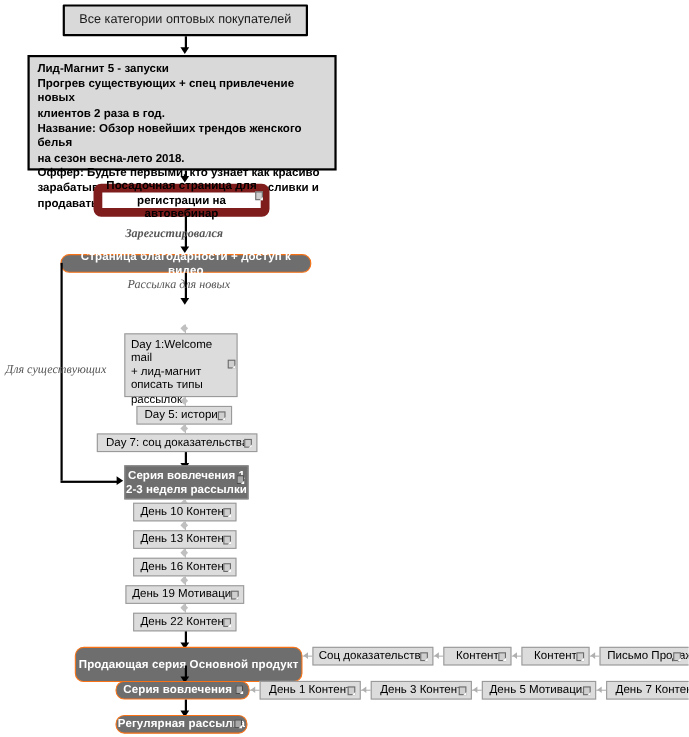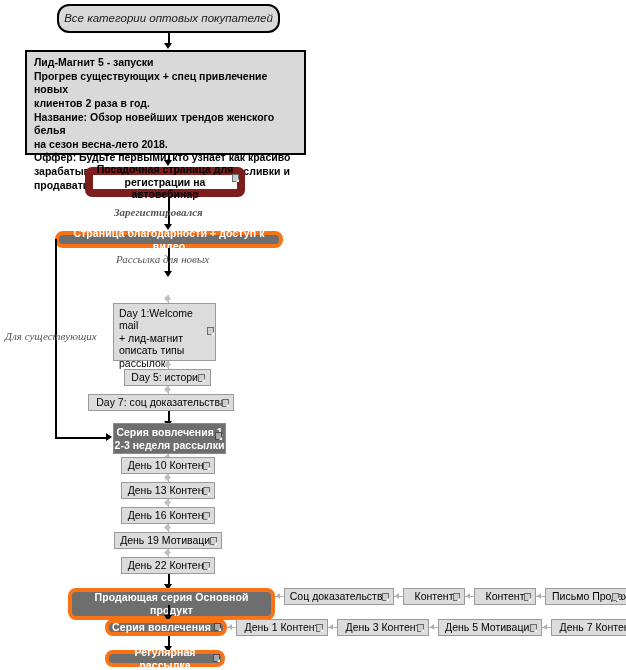--- a/index.html
+++ b/index.html
@@ -28,24 +28,23 @@
     justify-content: center;
     text-align: center;
     line-height: 1.18;
     white-space: pre-line;
   }
 
   
   .n-top {
     background: #d9d9d9;
     border: 2px solid #000000;
-    border-radius: 12px;
+    border-radius: 1px;
     color: #1a1a1a;
     font-size: 11.5px;
-    font-style: italic;
   }
 
   
   .n-block {
     background: #d9d9d9;
     border: 2px solid #000000;
     color: #000000;
     font-size: 10.5px;
     font-weight: bold;
     text-align: left;
@@ -62,21 +61,21 @@
     border-radius: 7px;
     color: #000000;
     font-size: 10.5px;
     font-weight: bold;
     line-height: 1.22;
   }
 
   
   .n-dark-round {
     background: #6e6e6e;
-    border: 4px solid #f97316;
+    border: 1px solid #f97316;
     border-radius: 8px;
     color: #ffffff;
     font-size: 10.5px;
     font-weight: bold;
     letter-spacing: 0.1px;
     line-height: 1.22;
   }
 
   
   .n-dark-sq {

